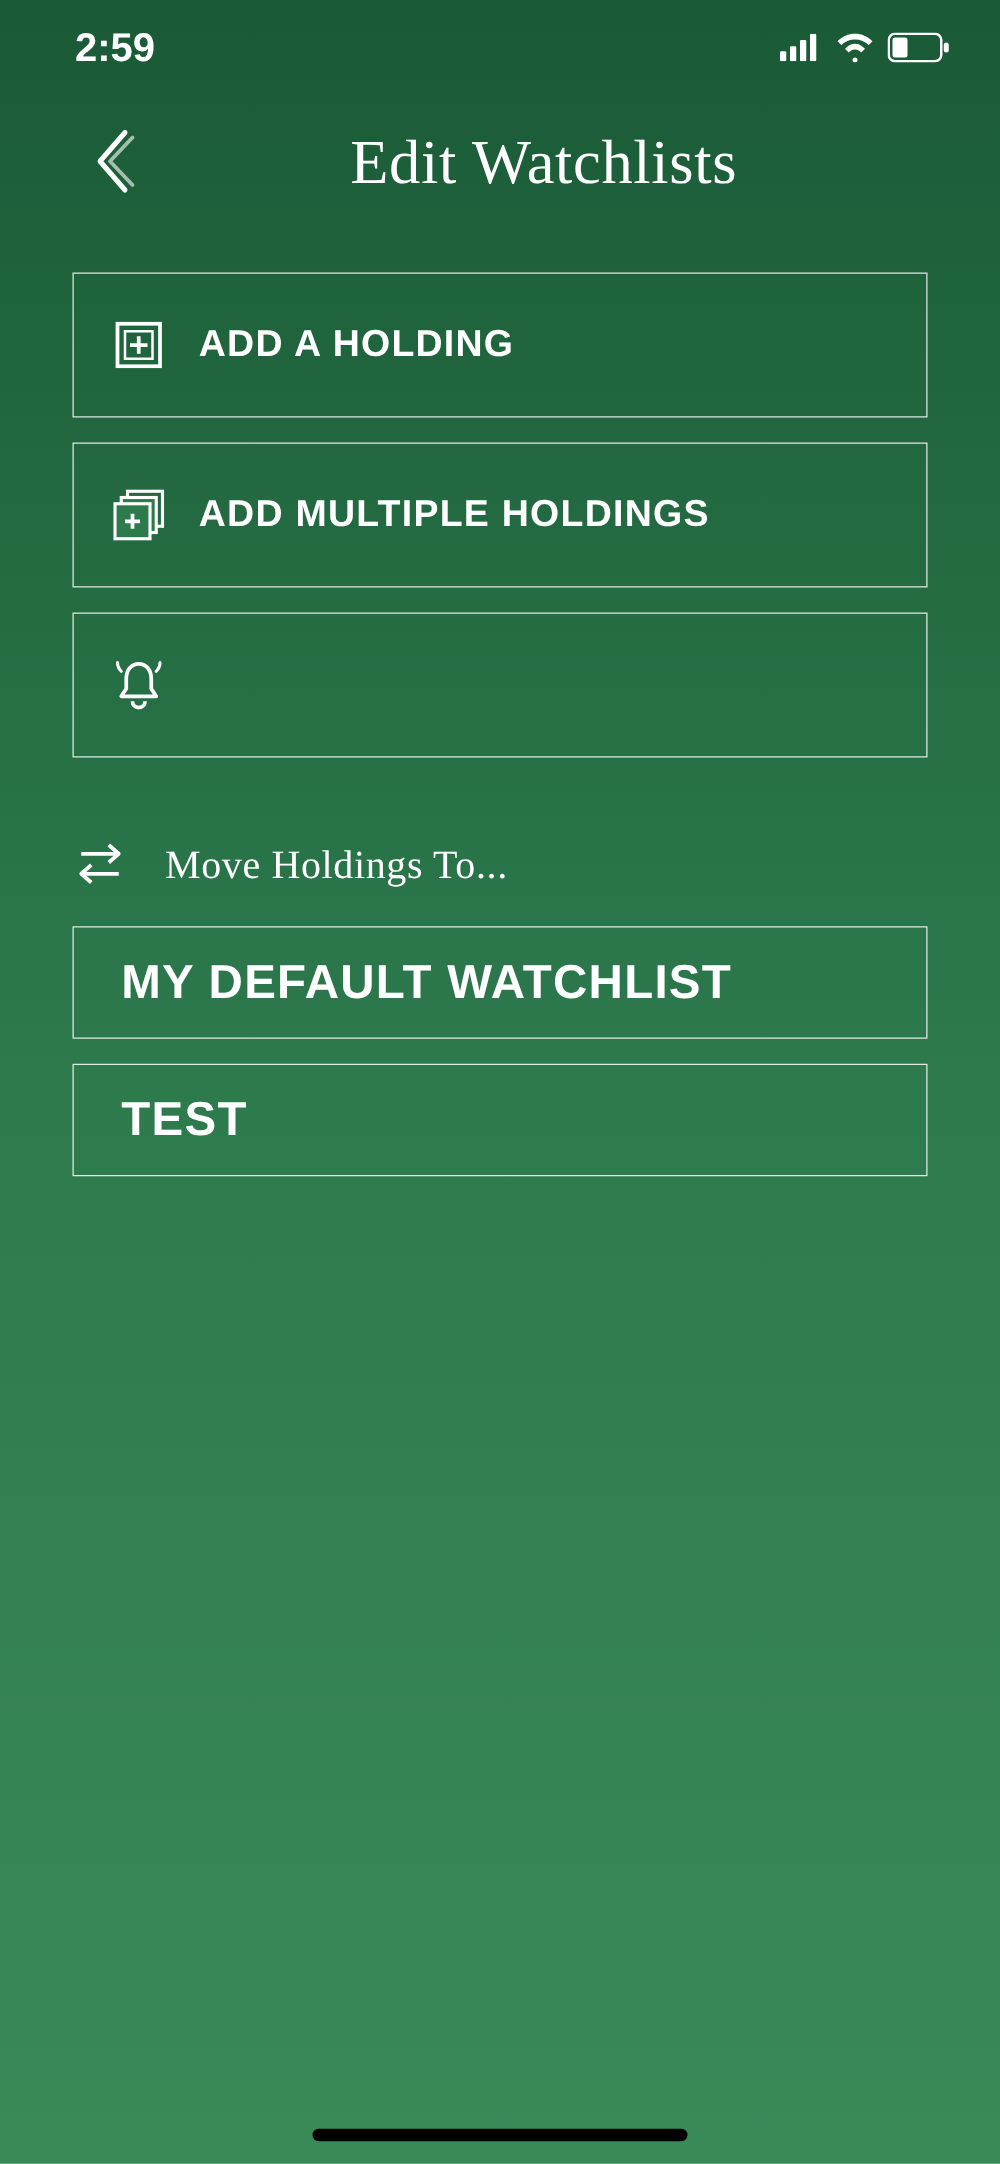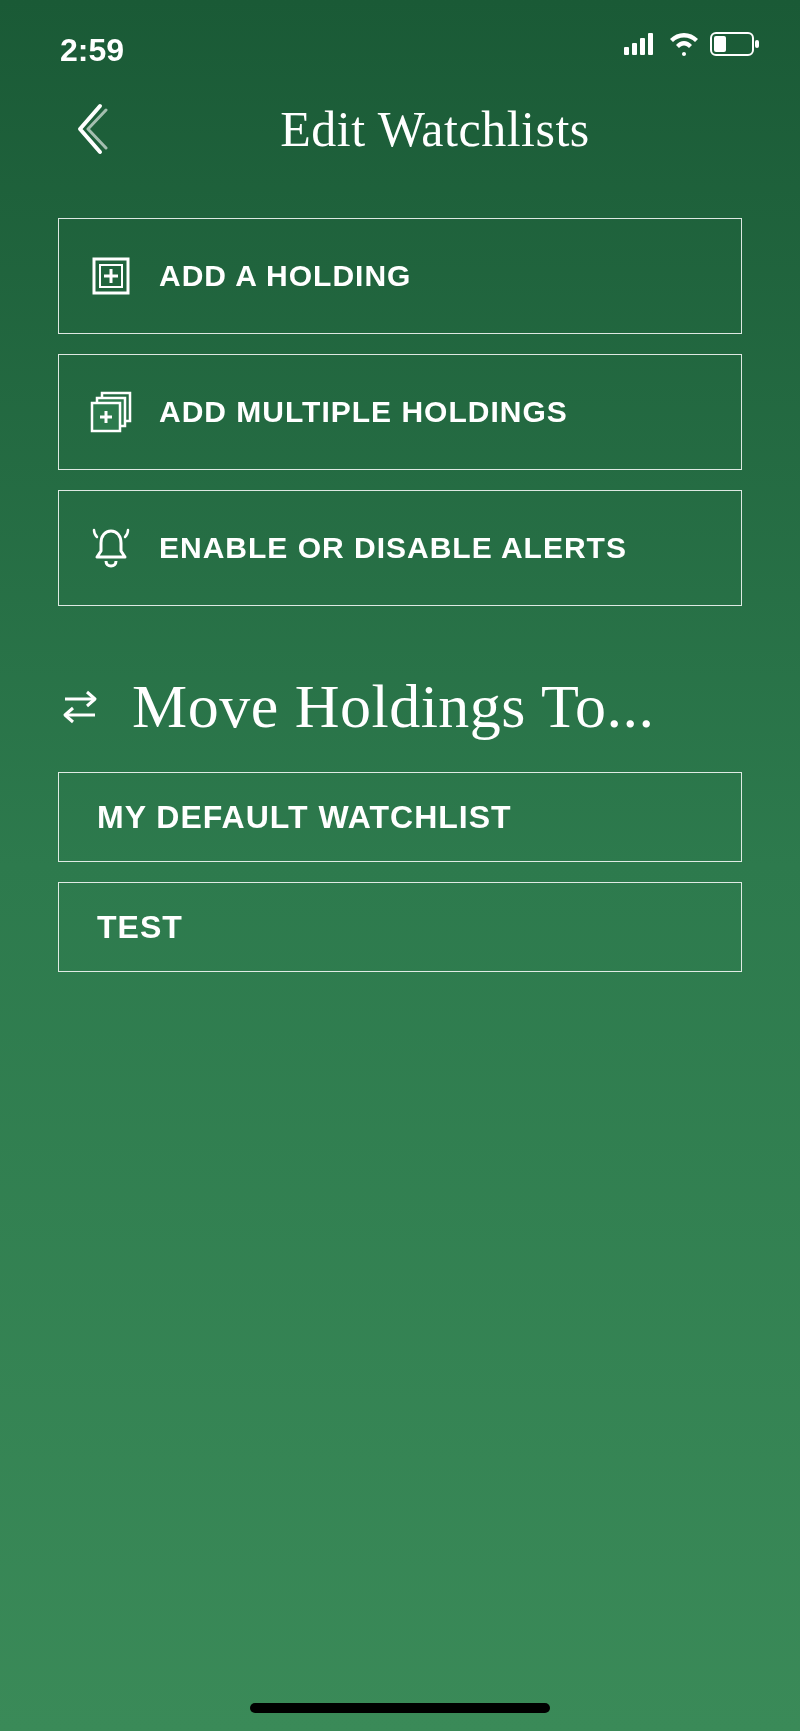--- a/index.html
+++ b/index.html
@@ -13,22 +13,22 @@
       background: linear-gradient(180deg, #1a5a36 0%, #2d7a4d 50%, #3a8a58 100%);
       font-family: -apple-system, BlinkMacSystemFont, 'Segoe UI', sans-serif;
       color: #ffffff;
       overflow: hidden;
       position: relative;
     }
     
     .status-bar {
       display: flex;
       justify-content: space-between;
-      align-items: flex-start;
-      padding: 32px 40px 10px 60px;
+      align-items: center;
+      padding: 16px 40px 10px 60px;
       height: 70px;
     }
     
     .status-time {
       font-size: 32px;
       font-weight: 600;
     }
     
     .status-icons {
       display: flex;
@@ -104,39 +104,39 @@
       width: 40px;
       height: 40px;
       margin-right: 32px;
       display: flex;
       align-items: center;
       justify-content: center;
     }
     
     .section-title {
       font-family: Georgia, 'Times New Roman', serif;
-      font-size: 62px;
+      font-size: 32px;
       font-weight: 400;
       letter-spacing: 0.5px;
       text-align: center;
     }
     
     .watchlist-button {
       display: flex;
       align-items: center;
       border: 1.5px solid rgba(255, 255, 255, 0.85);
       height: 90px;
       margin-bottom: 20px;
       padding: 0 38px;
       cursor: pointer;
     }
     
     .watchlist-label {
       font-family: 'Arial Narrow', 'Helvetica Neue', sans-serif;
-      font-size: 32px;
+      font-size: 38px;
       font-weight: 700;
       letter-spacing: 1px;
       font-stretch: condensed;
     }
     
     .home-indicator {
       position: absolute;
       bottom: 18px;
       left: 50%;
       transform: translateX(-50%);
@@ -211,21 +211,20 @@
 
   <div class="action-button">
     <div class="action-icon">
       <svg width="40" height="42" viewBox="0 0 40 42">
         <path d="M20 4 C14 4 10 9 10 16 L10 24 L6 30 L34 30 L30 24 L30 16 C30 9 26 4 20 4 Z" stroke="#fff" stroke-width="3" fill="none" stroke-linejoin="round"></path>
         <path d="M15 34 C15 37 17 39 20 39 C23 39 25 37 25 34" stroke="#fff" stroke-width="3" fill="none"></path>
         <path d="M6 10 C4 8 3 6 3 3" stroke="#fff" stroke-width="2.5" fill="none" stroke-linecap="round"></path>
         <path d="M34 10 C36 8 37 6 37 3" stroke="#fff" stroke-width="2.5" fill="none" stroke-linecap="round"></path>
       </svg>
     </div>
-    <div class="action-label">ENABLE OR DISABLE ALERTS</div>
   </div>
 
   <div class="section-header">
     <div class="section-icon">
       <svg width="38" height="36" viewBox="0 0 38 36">
         <line x1="4" y1="10" x2="34" y2="10" stroke="#fff" stroke-width="3"></line>
         <path d="M26 3 L34 10 L26 17" stroke="#fff" stroke-width="3" fill="none" stroke-linejoin="round"></path>
         <line x1="4" y1="26" x2="34" y2="26" stroke="#fff" stroke-width="3"></line>
         <path d="M12 19 L4 26 L12 33" stroke="#fff" stroke-width="3" fill="none" stroke-linejoin="round"></path>
       </svg>

